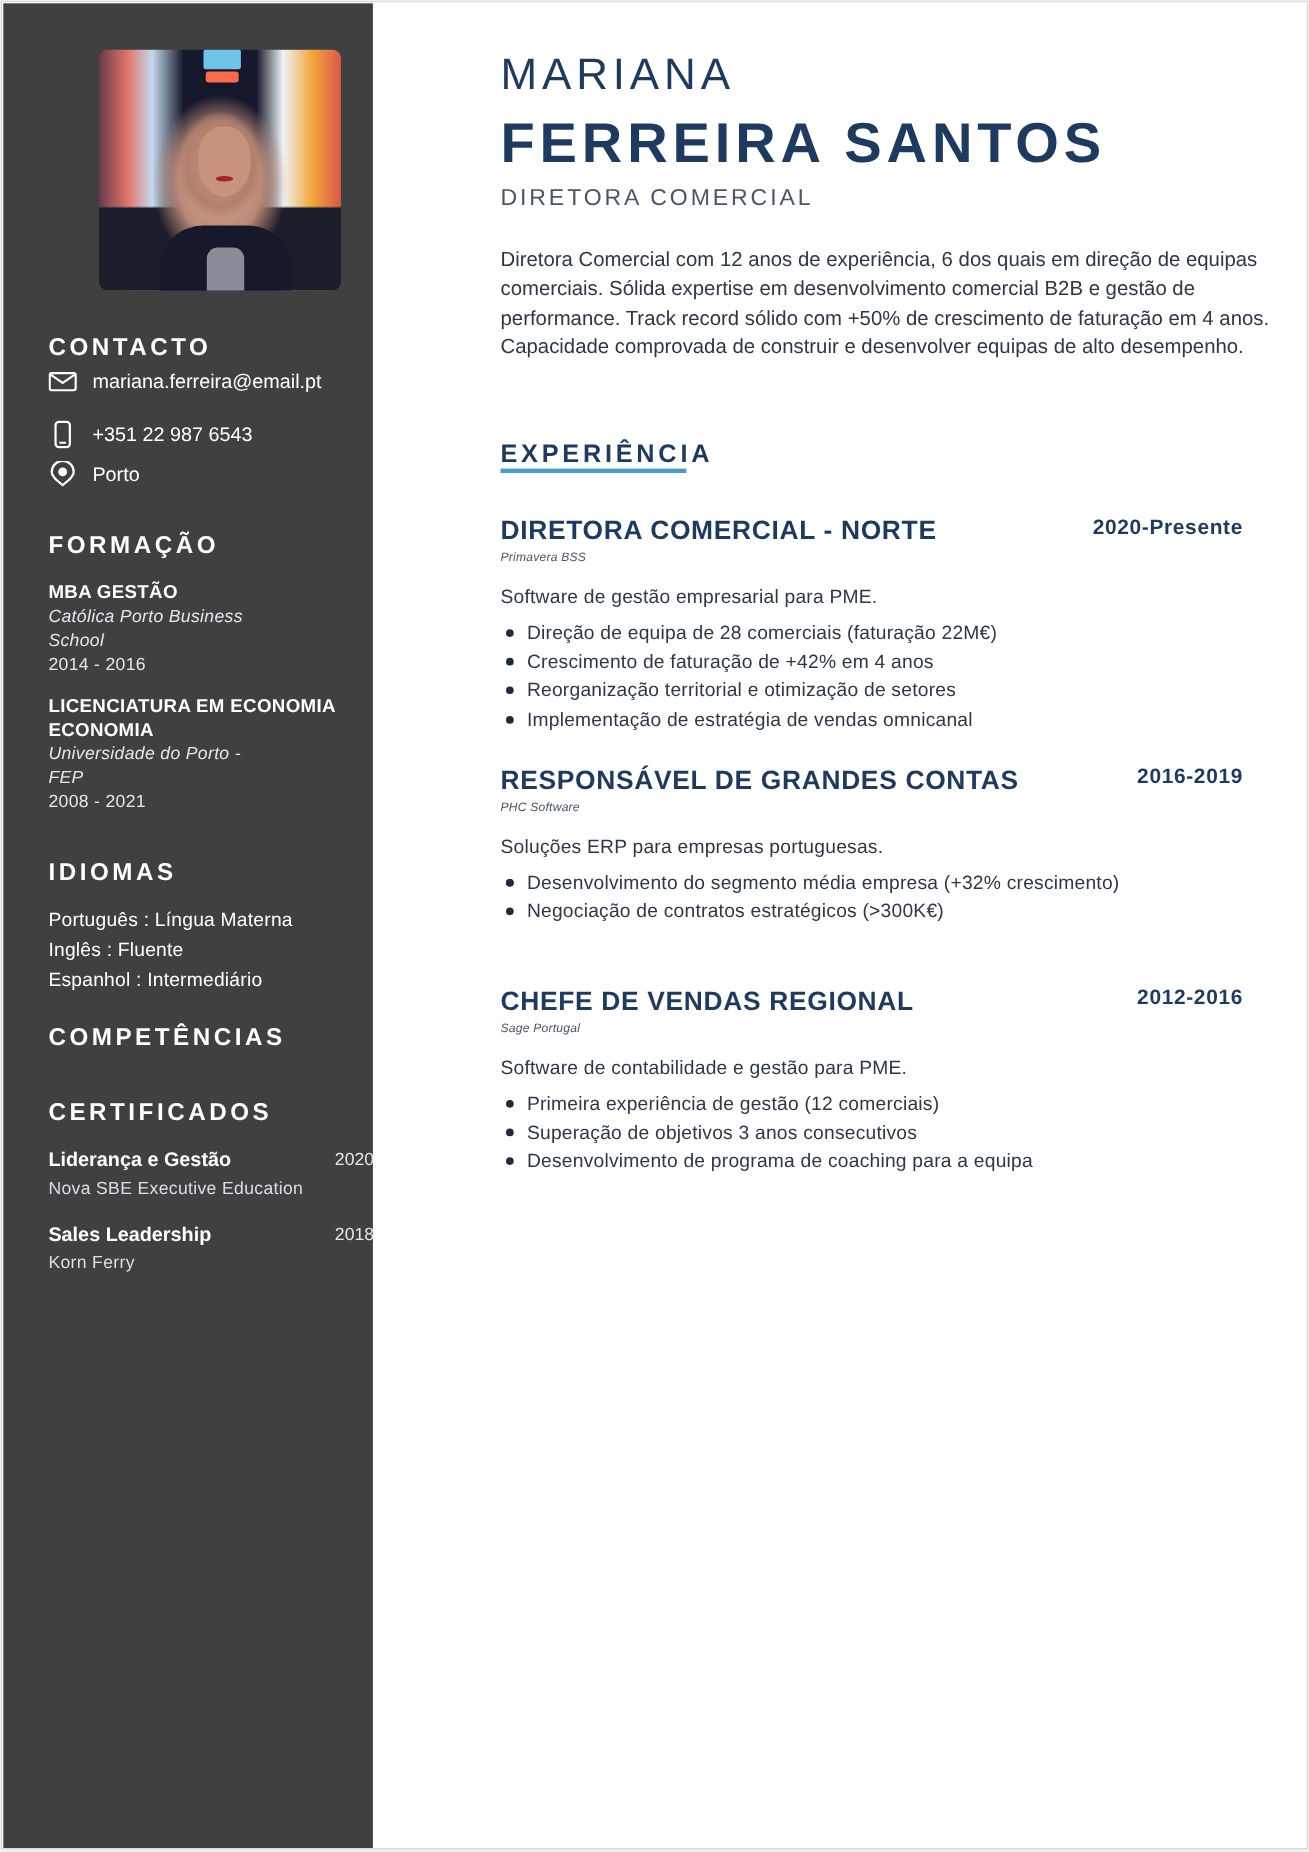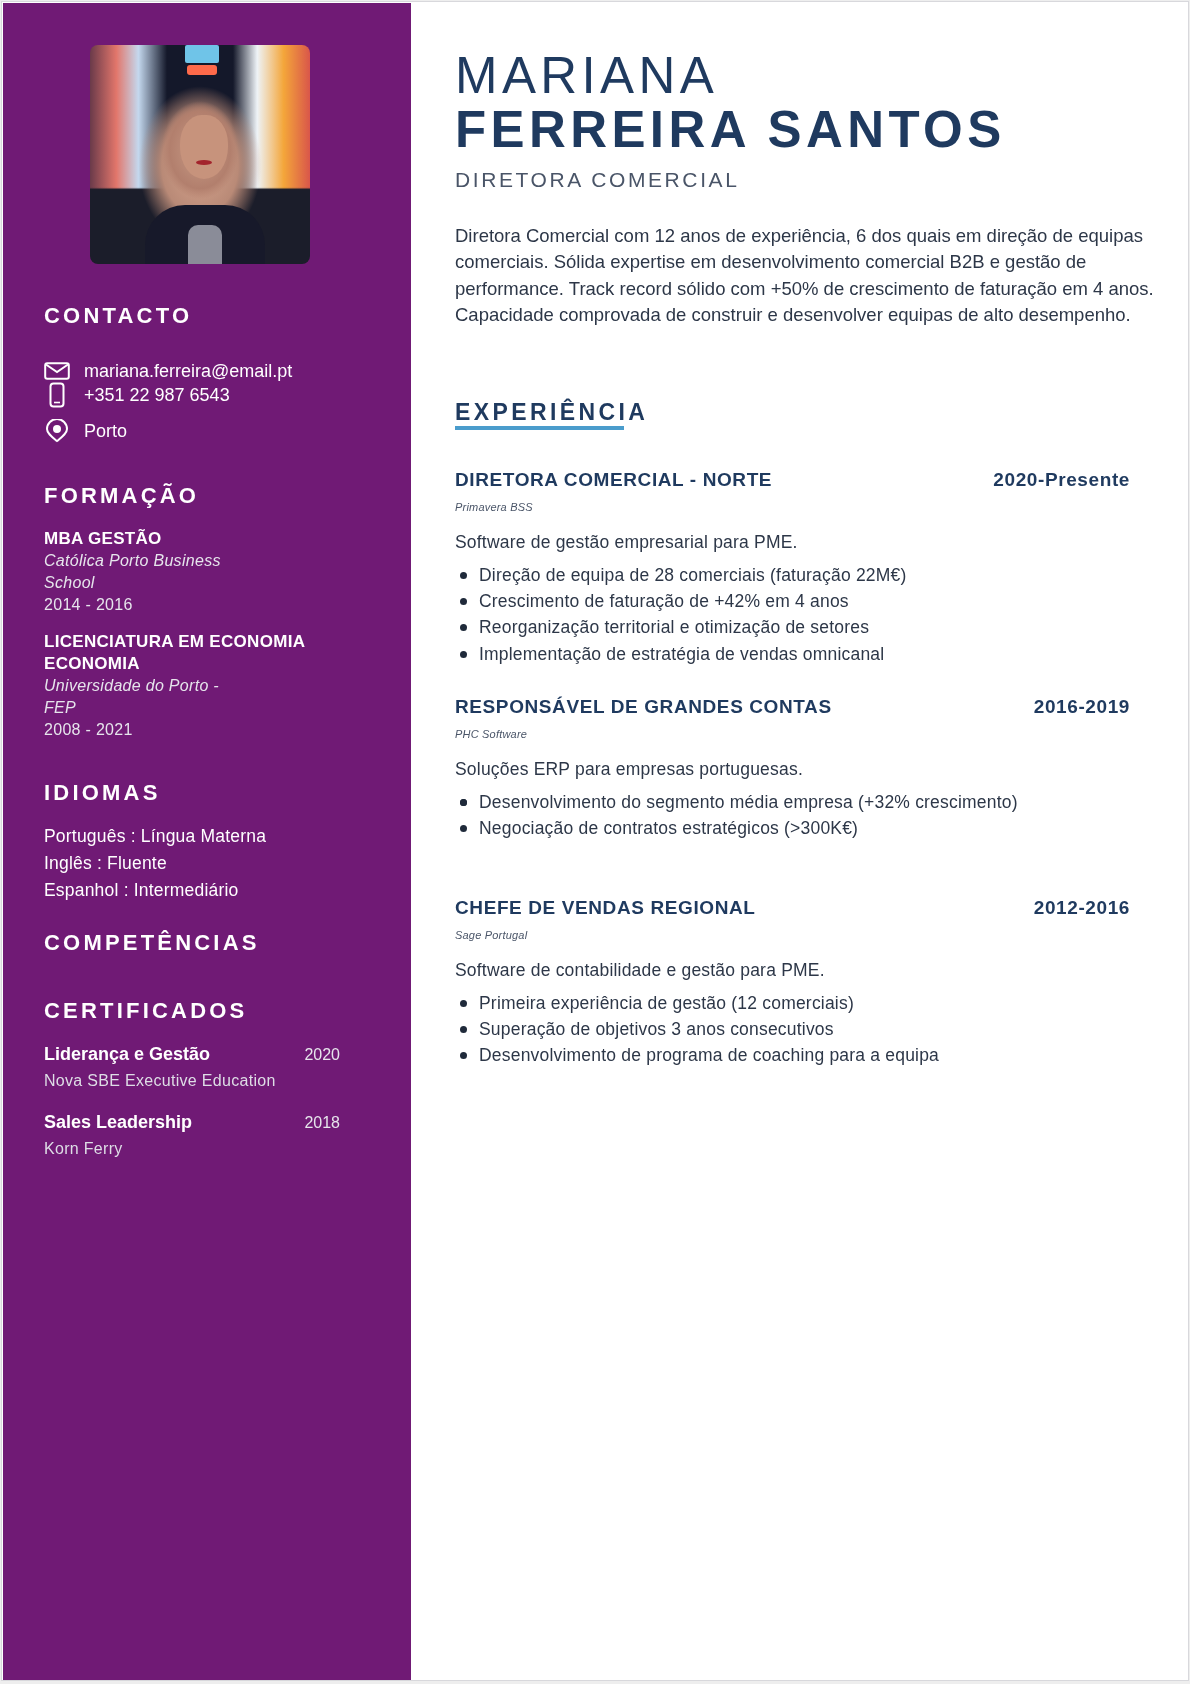--- a/index.html
+++ b/index.html
@@ -3,22 +3,22 @@
 <meta charset="utf-8">
 <style>
   * { box-sizing: border-box; margin: 0; padding: 0; }
   html, body { width: 1190px; height: 1684px; background: #eeeeee; overflow: hidden; }
   body { font-family: "Liberation Sans", "DejaVu Sans", sans-serif; position: relative; }
   .page {
     position: absolute; left: 1px; top: 1px; width: 1188px; height: 1680px;
     background: #ffffff; border: 1px solid #d8d8dc;
   }
   .sidebar {
-    position: absolute; left: 1px; top: 1px; width: 408px; height: 1677px;
-    background: #701a75; color: #ffffff;
+    position: absolute; left: 1px; top: 1px; width: 336px; height: 1677px;
+    background: #404040; color: #ffffff;
   }
   .photo {
     position: absolute; left: 87px; top: 42px; width: 220px; height: 219px;
     border-radius: 8px; overflow: hidden;
     background:
       radial-gradient(ellipse 55px 70px at 50% 48%, #c89b86 0%, #b27f6d 55%, rgba(0,0,0,0) 70%),
       radial-gradient(ellipse 85px 110px at 50% 55%, #d7a58e 0%, #b98a77 45%, rgba(0,0,0,0) 72%),
       linear-gradient(180deg, rgba(0,0,0,0) 65%, #1b1d2a 66%, #1b1d2a 100%),
       linear-gradient(90deg, #6a3a4a 0%, #e2766b 12%, #c4d8ee 22%, #14182a 35%, #14182a 65%, #eef3f7 76%, #f4a63a 88%, #d9564a 100%);
   }
@@ -43,42 +43,42 @@
   .edu-years { font-size: 16px; line-height: 22px; color: #e6e5ec; letter-spacing: 0.3px; }
 
   .lang-item { position: absolute; left: 41px; font-size: 17.5px; color: #ffffff; letter-spacing: 0.2px; }
 
   .cert-name { position: absolute; left: 41px; font-weight: 700; font-size: 18px; color: #ffffff; }
   .cert-year { position: absolute; left: 290px; width: 47px; text-align: right; font-size: 16px; color: #e6e5ec; }
   .cert-issuer { position: absolute; left: 41px; font-size: 16px; color: #dedde6; letter-spacing: 0.3px; }
 
   .main { position: absolute; left: 453px; top: 0; width: 720px; color: #1f3a5f; }
   .name-first {
-    position: absolute; left: 0; top: 44px; font-size: 51px; font-weight: 400;
+    position: absolute; left: 0; top: 44px; font-size: 40px; font-weight: 400;
     letter-spacing: 4.4px; color: #1f3a5f; white-space: nowrap;
   }
   .name-last {
     position: absolute; left: 0; top: 98px; font-size: 51px; font-weight: 700;
     letter-spacing: 4.4px; color: #1f3a5f; white-space: nowrap;
   }
   .job-title-main {
     position: absolute; left: 0; top: 166px; font-size: 21px; letter-spacing: 2.6px; color: #4a5568;
   }
   .summary {
     position: absolute; left: 0; top: 221px; width: 725px; font-size: 18.5px; line-height: 26.3px;
     color: #2d3748;
   }
   .exp-heading {
     position: absolute; left: 0; top: 397px; font-size: 23px; font-weight: 700; letter-spacing: 3.4px; color: #1f3a5f;
   }
   .exp-underline { position: absolute; left: 0; top: 424px; width: 169px; height: 4px; background: #4a9ccc; }
 
   .job { position: absolute; left: 0; width: 675px; }
   .job-head { position: relative; height: 26px; }
-  .job-role { position: absolute; left: 0; top: 0; font-weight: 700; font-size: 19px; letter-spacing: 0.6px; color: #1f3a5f; white-space: nowrap; }
+  .job-role { position: absolute; left: 0; top: 0; font-weight: 700; font-size: 24px; letter-spacing: 0.6px; color: #1f3a5f; white-space: nowrap; }
   .job-dates { position: absolute; right: 0; top: 0; font-weight: 700; font-size: 19px; letter-spacing: 0.6px; color: #1f3a5f; white-space: nowrap; }
   .job-company { margin-top: 6px; font-style: italic; font-size: 11px; color: #4a5568; height: 26px; letter-spacing: 0.2px; }
   .job-desc { margin-top: 5px; font-size: 17.5px; color: #2d3748; height: 28px; letter-spacing: 0.2px; }
   .job-bullets { list-style: none; margin-top: 2px; }
   .job-bullets li { position: relative; padding-left: 24px; font-size: 17.5px; line-height: 26.2px; color: #2d3748; letter-spacing: 0.2px; }
   .job-bullets li .dot { position: absolute; left: 5px; top: 10px; width: 7px; height: 7px; border-radius: 50%; background: #1f2a3a; }
 </style>
 </head>
 <body>
 
@@ -89,21 +89,21 @@
       <div class="sign1"></div>
       <div class="sign2"></div>
       <div class="jacket"></div>
       <div class="shirt"></div>
       <div class="face"></div>
       <div class="lips"></div>
     </div>
 
     <div class="sb-section-title" style="top:300px;">CONTACTO</div>
 
-    <div class="contact-row" style="top:356px;">
+    <div class="contact-row" style="top:332px;">
       <span class="ico">
         <svg width="26" height="18" viewBox="0 0 26 18">
             <rect x="1.2" y="1.2" width="23.6" height="15.6" rx="2" fill="none" stroke="#fff" stroke-width="2"></rect>
             <polyline points="2,2.5 13,10 24,2.5" fill="none" stroke="#fff" stroke-width="2"></polyline>
           </svg>
       </span>
       <span class="txt">mariana.ferreira@email.pt</span>
     </div>
     <div class="contact-row" style="top:380px;">
       <span class="ico">

